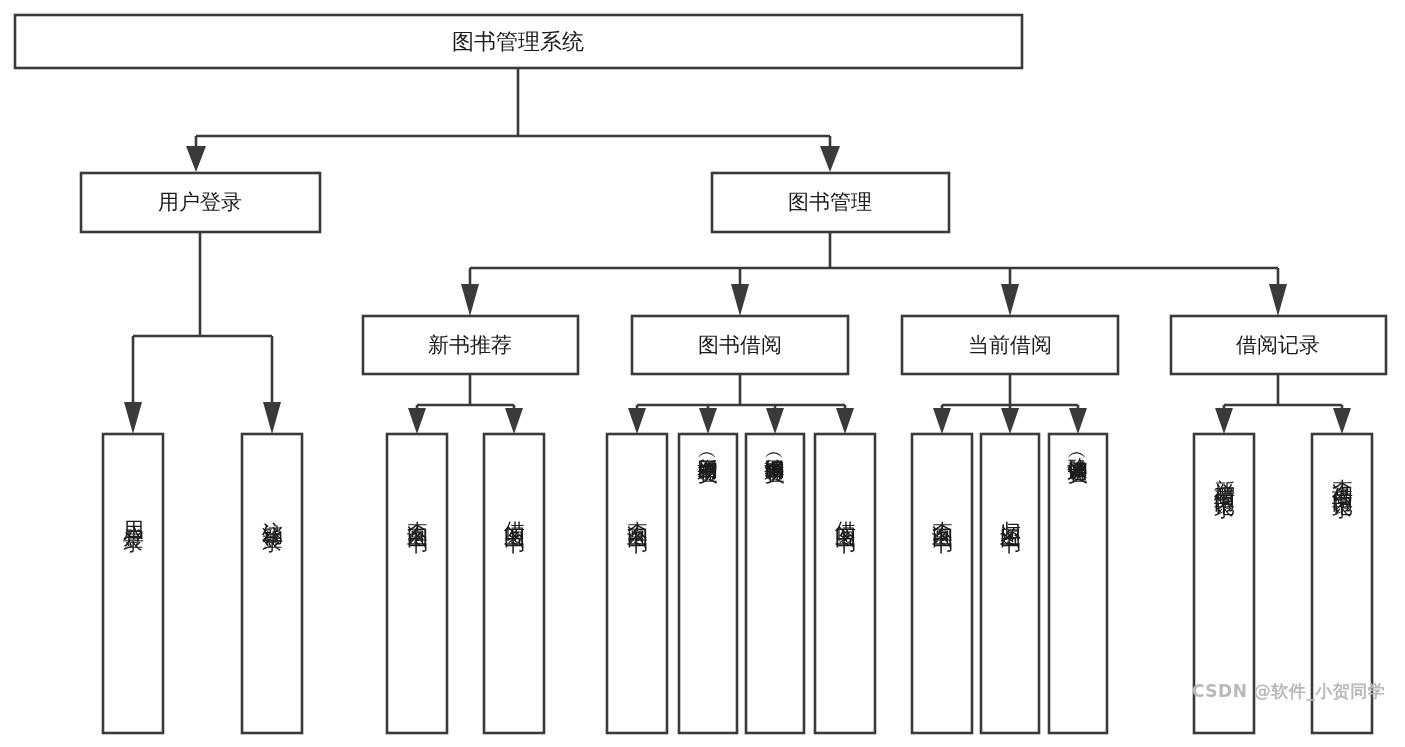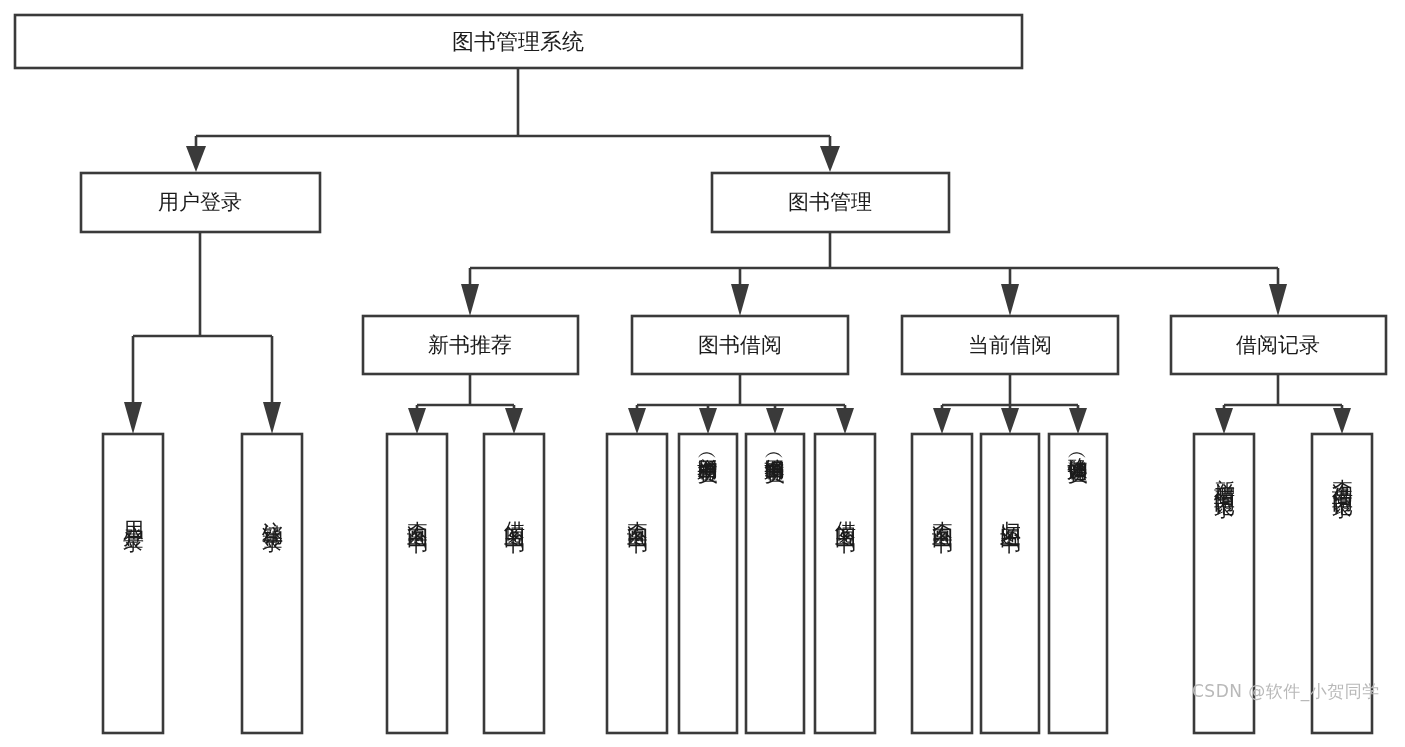--- a/index.html
+++ b/index.html
@@ -252,15 +252,15 @@
   </div>
 
   <div class="leaf-label-wrap" style="left:1194px; top:434px; width:60px; height:299px; padding-top:28px;">
     <span class="leaf-label">新增借阅记录</span>
   </div>
 
   <div class="leaf-label-wrap" style="left:1312px; top:434px; width:60px; height:299px; padding-top:28px;">
     <span class="leaf-label">查询借阅记录</span>
   </div>
 
-  <div class="watermark" style="left:1192px; top:680px;">CSDN @软件_小贺同学</div>
+  <div class="watermark" style="left:1192px; top:680px;font-weight:bold;">CSDN @软件_小贺同学</div>
 
 </div>
 
 </body></html>

